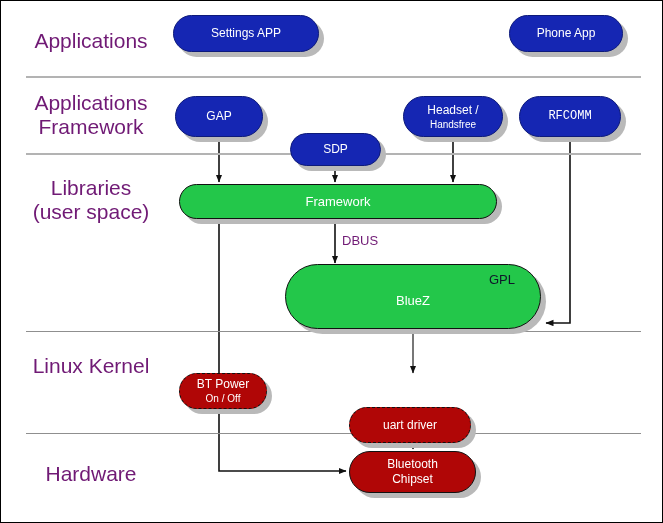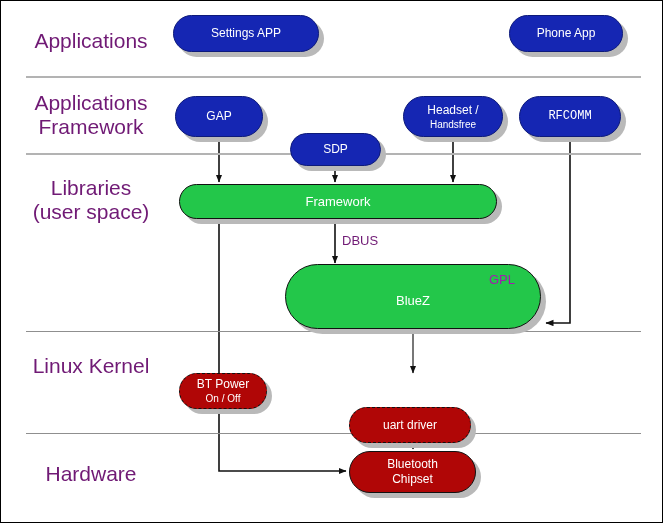--- a/index.html
+++ b/index.html
@@ -95,21 +95,21 @@
   .node.green .body { background: #23c74a; border: 1px solid #111111; }
   .node.red .body   { background: #b00606; border: 1px solid #111111; }
   .node.dashed .body { border: 1px dashed #111111; }
 
   .node.wide .label-main { font-size: 13px; }
 
   
   .node .corner-note {
     position: absolute;
     z-index: 2;
-    color: #a21caf;
+    color: #0f172a;
     font-size: 13px;
     line-height: 15px;
   }
 
   
   .edge-label {
     position: absolute;
     color: #701a75;
     font-size: 13px;
     line-height: 15px;

